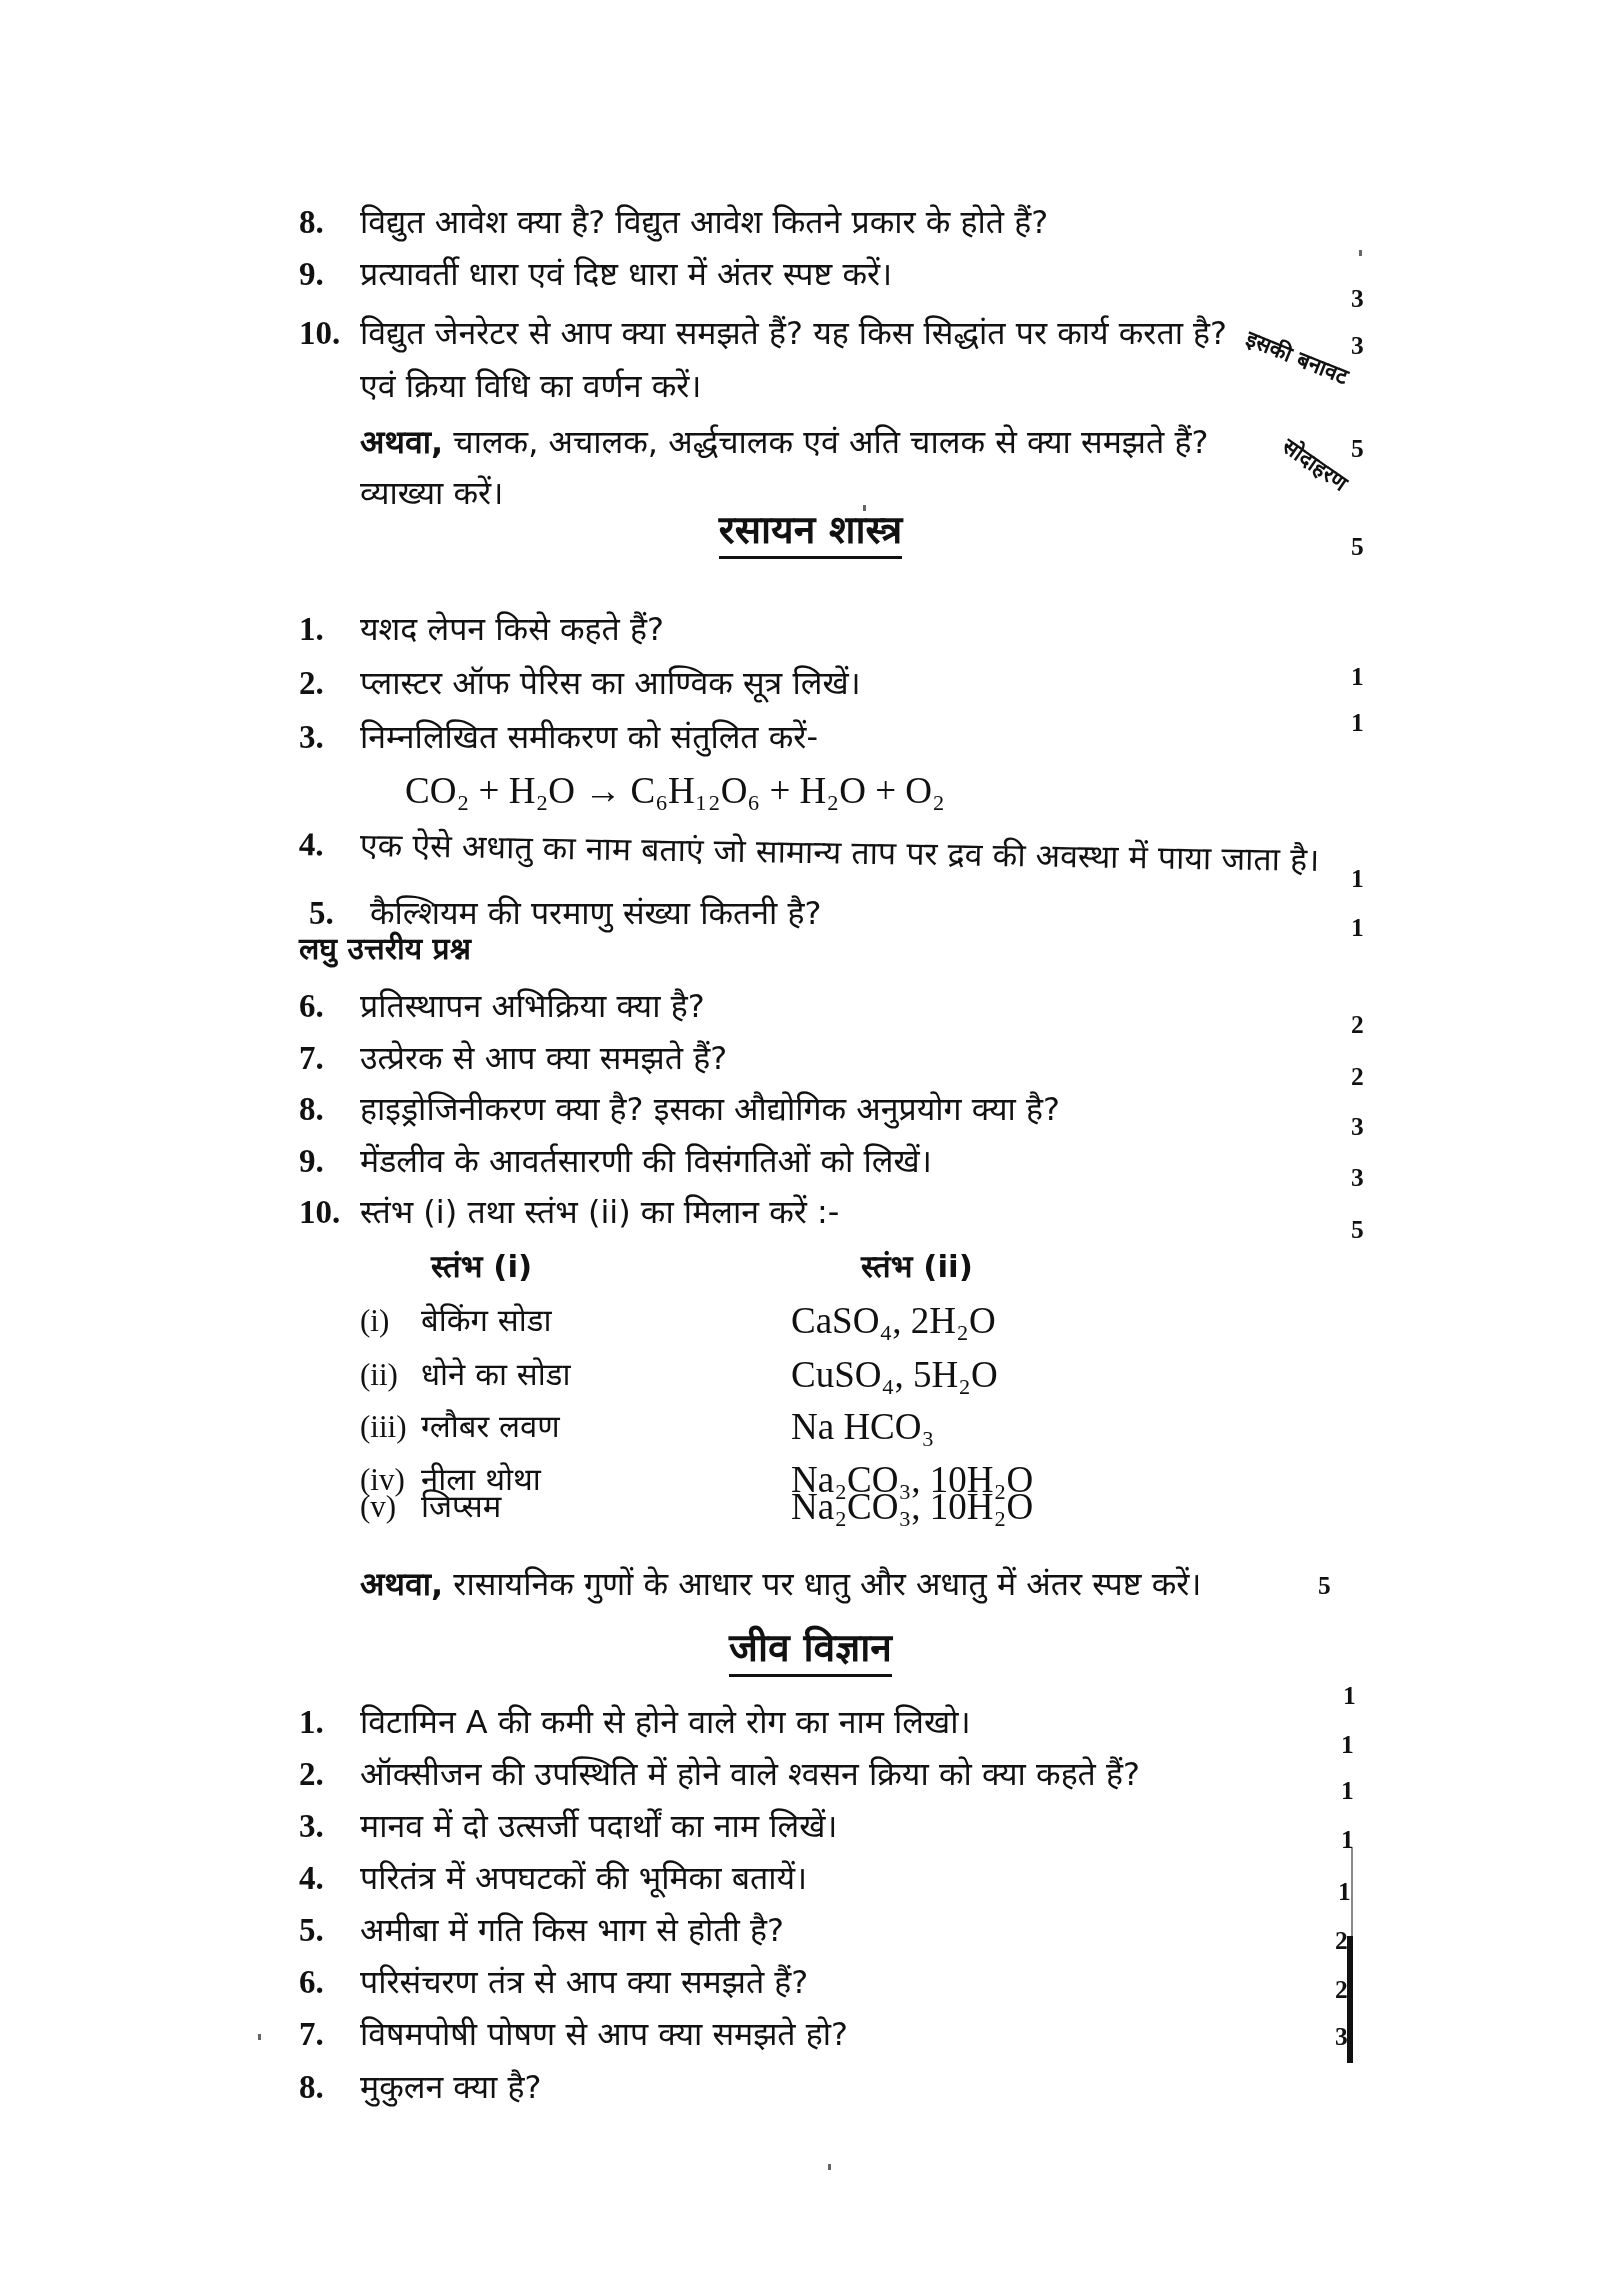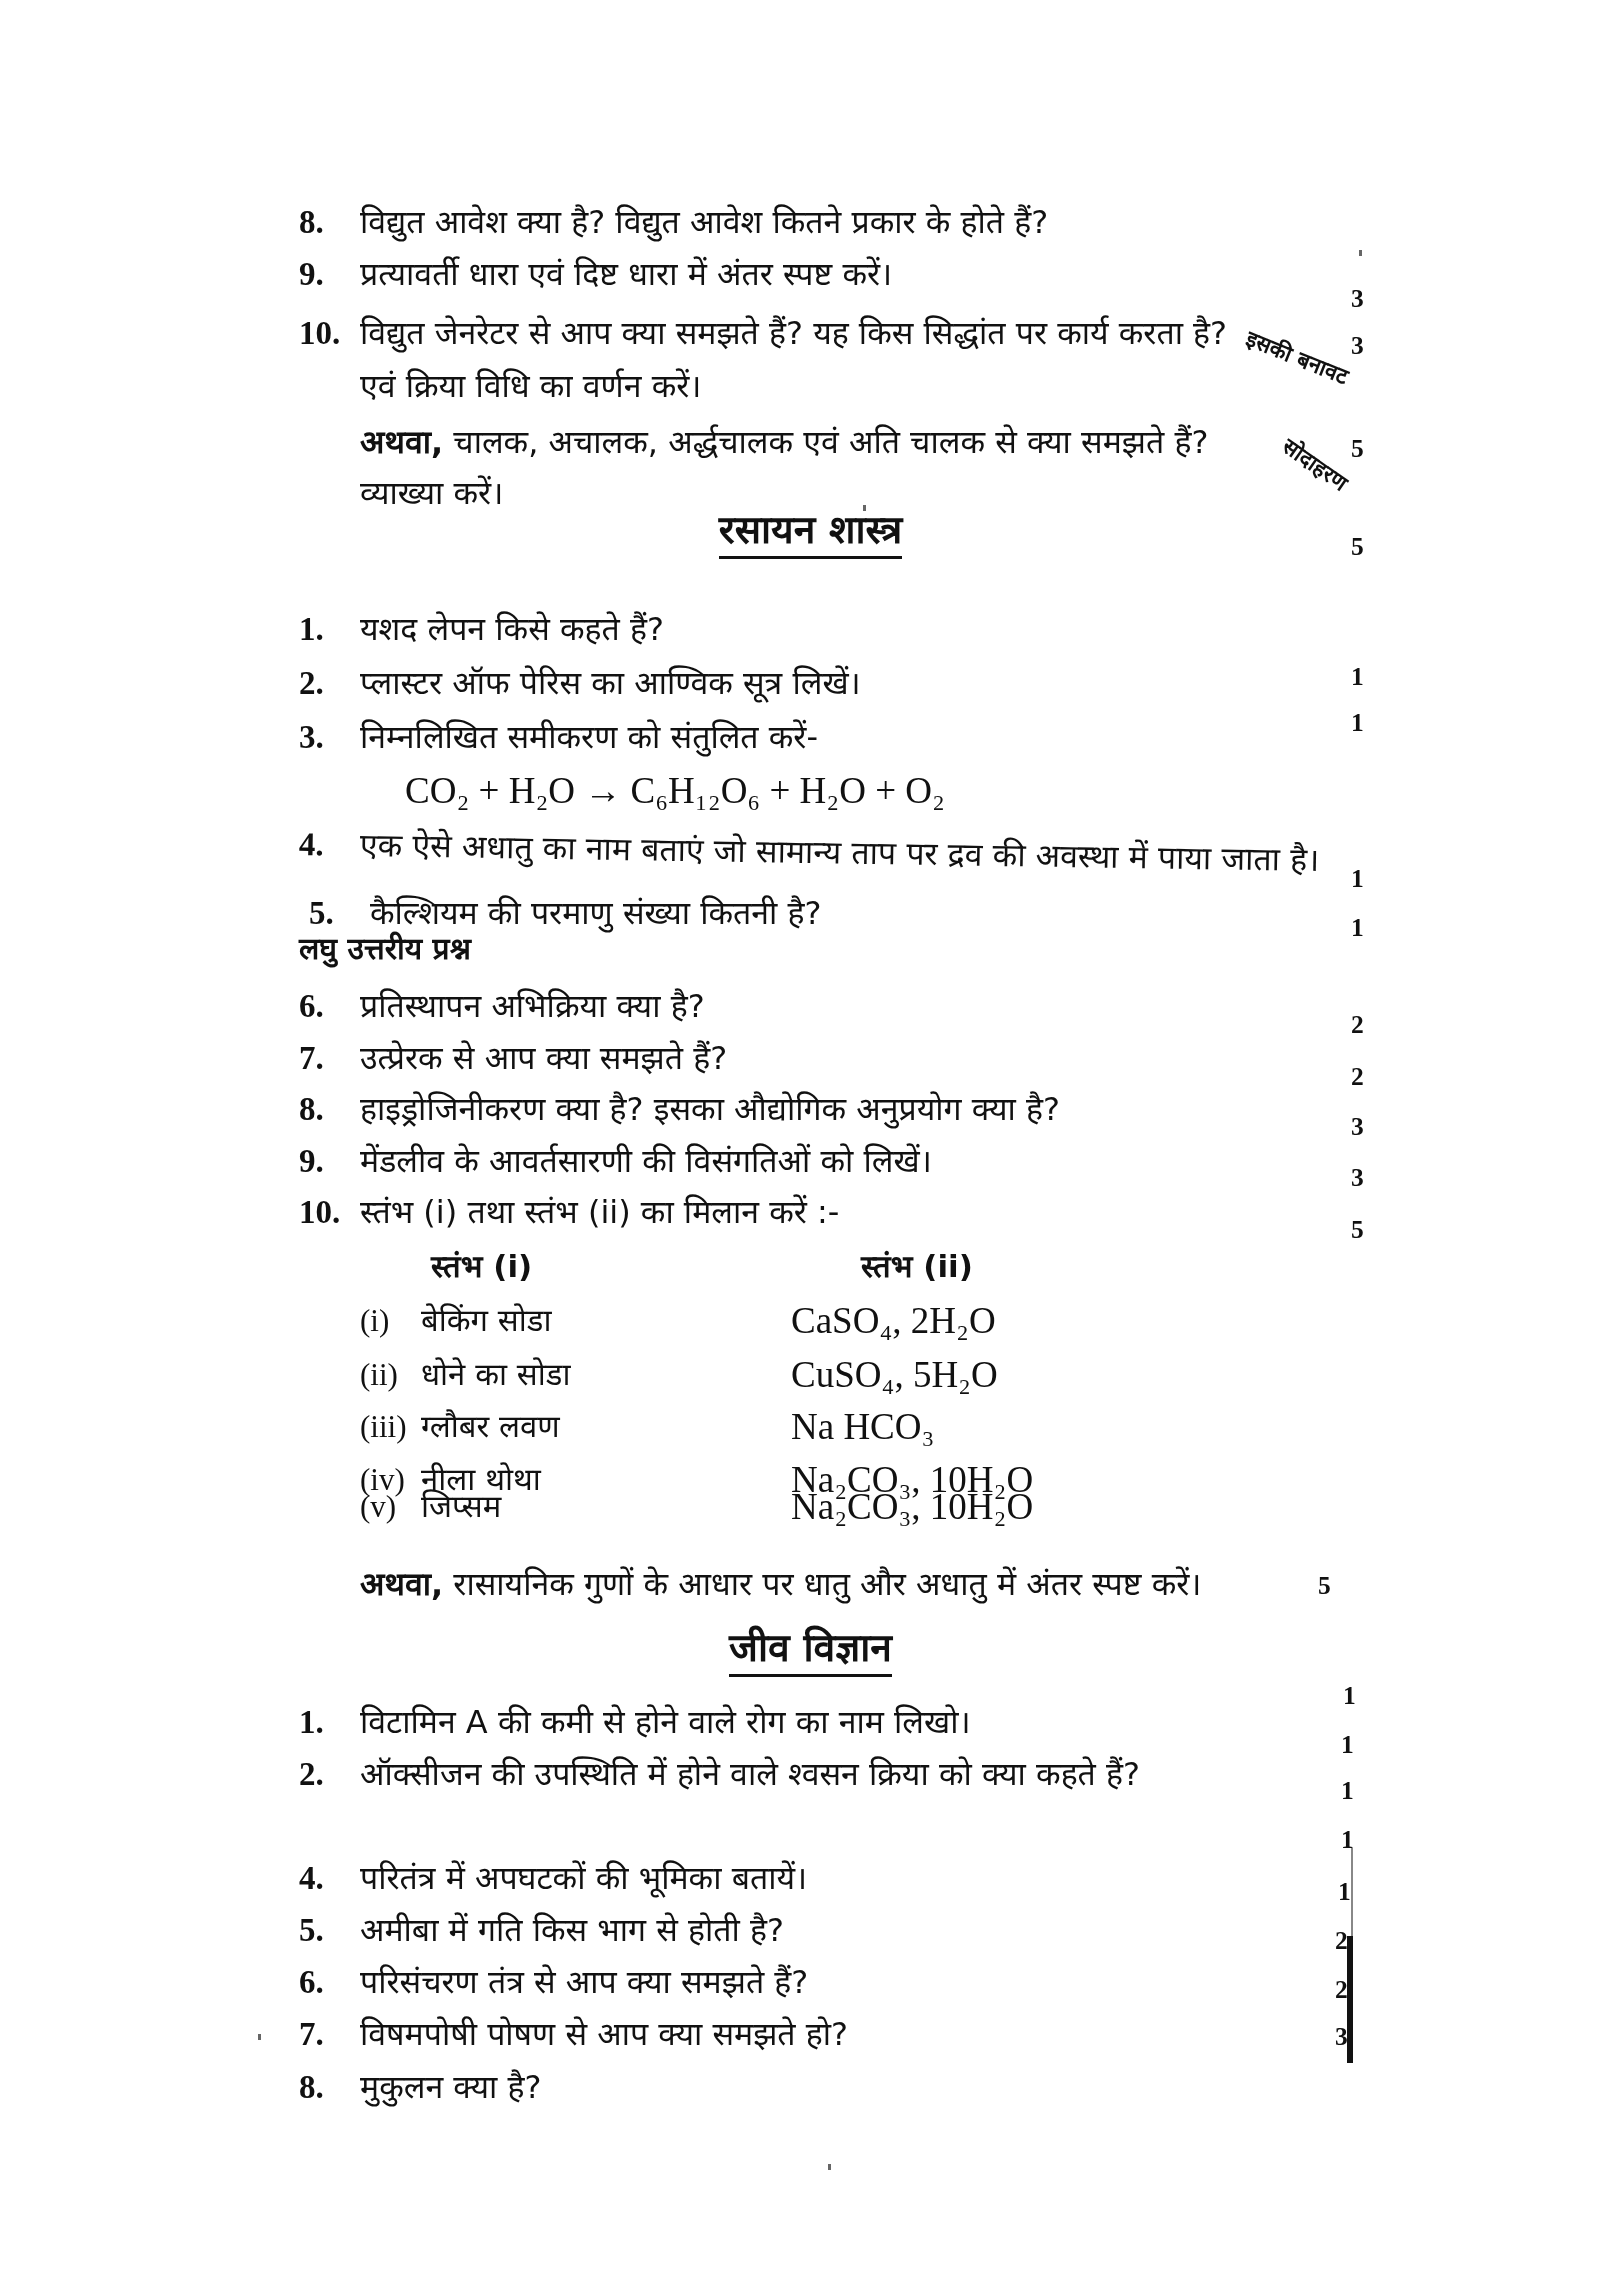--- a/index.html
+++ b/index.html
@@ -161,20 +161,23 @@
   <div class="heading" style="top:1622px;">
     <span>जीव विज्ञान</span>
   </div>
 
   <div class="q" style="top:1701px;">
     <span class="num">1.</span><span class="txt">विटामिन A की कमी से होने वाले रोग का नाम लिखो।</span>
   </div>
   <div class="q" style="top:1753px;">
     <span class="num">2.</span><span class="txt">ऑक्सीजन की उपस्थिति में होने वाले श्वसन क्रिया को क्या कहते हैं?</span>
   </div>
+  <div class="q" style="top:1805px;">
+    <span class="num">3.</span><span class="txt">मानव में दो उत्सर्जी पदार्थों का नाम लिखें।</span>
+  </div>
   <div class="q" style="top:1857px;">
     <span class="num">4.</span><span class="txt">परितंत्र में अपघटकों की भूमिका बतायें।</span>
   </div>
   <div class="q" style="top:1909px;">
     <span class="num">5.</span><span class="txt">अमीबा में गति किस भाग से होती है?</span>
   </div>
   <div class="q" style="top:1961px;">
     <span class="num">6.</span><span class="txt">परिसंचरण तंत्र से आप क्या समझते हैं?</span>
   </div>
   <div class="q" style="top:2013px;">

